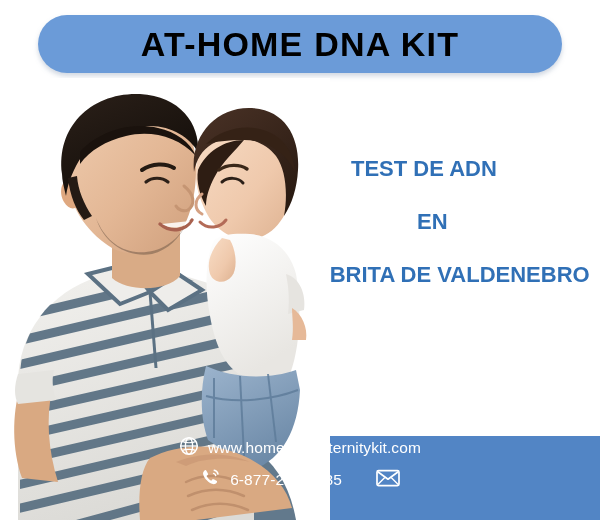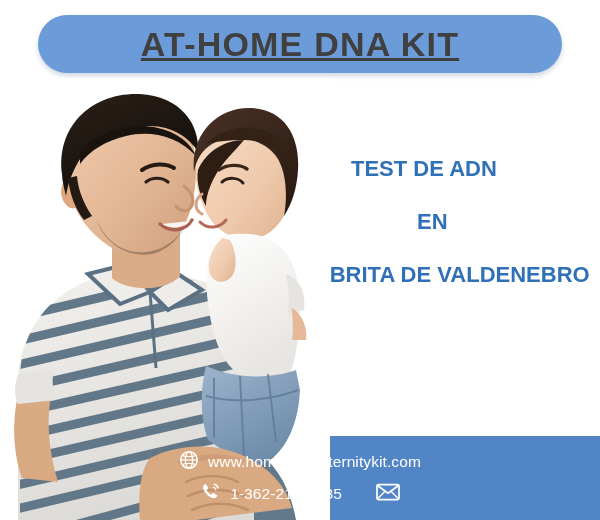--- a/index.html
+++ b/index.html
@@ -25,27 +25,26 @@
     height: 58px;
     background: #6b9bd8;
     border-radius: 29px;
     box-shadow: 0 3px 5px rgba(120,140,170,0.35);
     display: flex;
     align-items: center;
     justify-content: center;
     z-index: 5;
   }
   #title-text {
-    color: #404040;
+    color: #000000;
     font-size: 34px;
     font-weight: bold;
     letter-spacing: 1.2px;
     white-space: nowrap;
     line-height: 1;
-    text-decoration: underline;
   }
 
   
   #photo {
     position: absolute;
     left: 0px;
     top: 78px;
     width: 330px;
     height: 442px;
     overflow: hidden;
@@ -107,21 +106,21 @@
   #footer-content {
     position: absolute;
     left: 0;
     top: 436px;
     width: 600px;
     height: 84px;
     z-index: 12;
     display: flex;
     flex-direction: column;
     align-items: center;
-    justify-content: center;
+    justify-content: flex-start;
     gap: 7px;
   }
   .footer-row {
     display: flex;
     align-items: center;
     justify-content: center;
     gap: 12px;
   }
   .footer-item {
     display: flex;
@@ -318,21 +317,21 @@
           <svg width="21" height="21" viewBox="0 0 21 21">
             <path d="M4.6 3.4 C3.2 4.4 2.6 6.2 3.4 8.2 C4.8 11.8 8.4 15.4 12 16.8
                      C14 17.6 15.8 17 16.8 15.6 C17.3 14.9 17.1 14.2 16.4 13.8
                      L13.8 12.3 C13.2 12 12.6 12.1 12.2 12.6 L11.3 13.7
                      C9.6 12.9 7.3 10.6 6.5 8.9 L7.6 8 C8.1 7.6 8.2 7 7.9 6.4
                      L6.4 3.8 C6 3.1 5.3 2.9 4.6 3.4 Z" fill="#ffffff"></path>
             <path d="M14.2 3.2 C16 3.6 17.6 5.2 18 7" fill="none" stroke="#ffffff" stroke-width="1.5" stroke-linecap="round"></path>
             <path d="M13.6 6.4 C14.6 6.7 15.4 7.5 15.7 8.5" fill="none" stroke="#ffffff" stroke-width="1.5" stroke-linecap="round"></path>
           </svg>
         </span>
-        <span class="footer-text">1-362-219-4485</span>
+        <span class="footer-text">6-877-219-4485</span>
       </div>
 
       <div class="footer-item">
         <span class="ficon">
           <svg width="24" height="18" viewBox="0 0 24 18">
             <rect x="1" y="1.6" width="22" height="15" rx="1.6" fill="none" stroke="#ffffff" stroke-width="1.7"></rect>
             <path d="M1.8 2.8 L12 10.2 L22.2 2.8" fill="none" stroke="#ffffff" stroke-width="1.7" stroke-linejoin="round"></path>
             <path d="M1.8 15.4 L8.8 8.6 M22.2 15.4 L15.2 8.6" fill="none" stroke="#ffffff" stroke-width="1.4"></path>
           </svg>
         </span>

